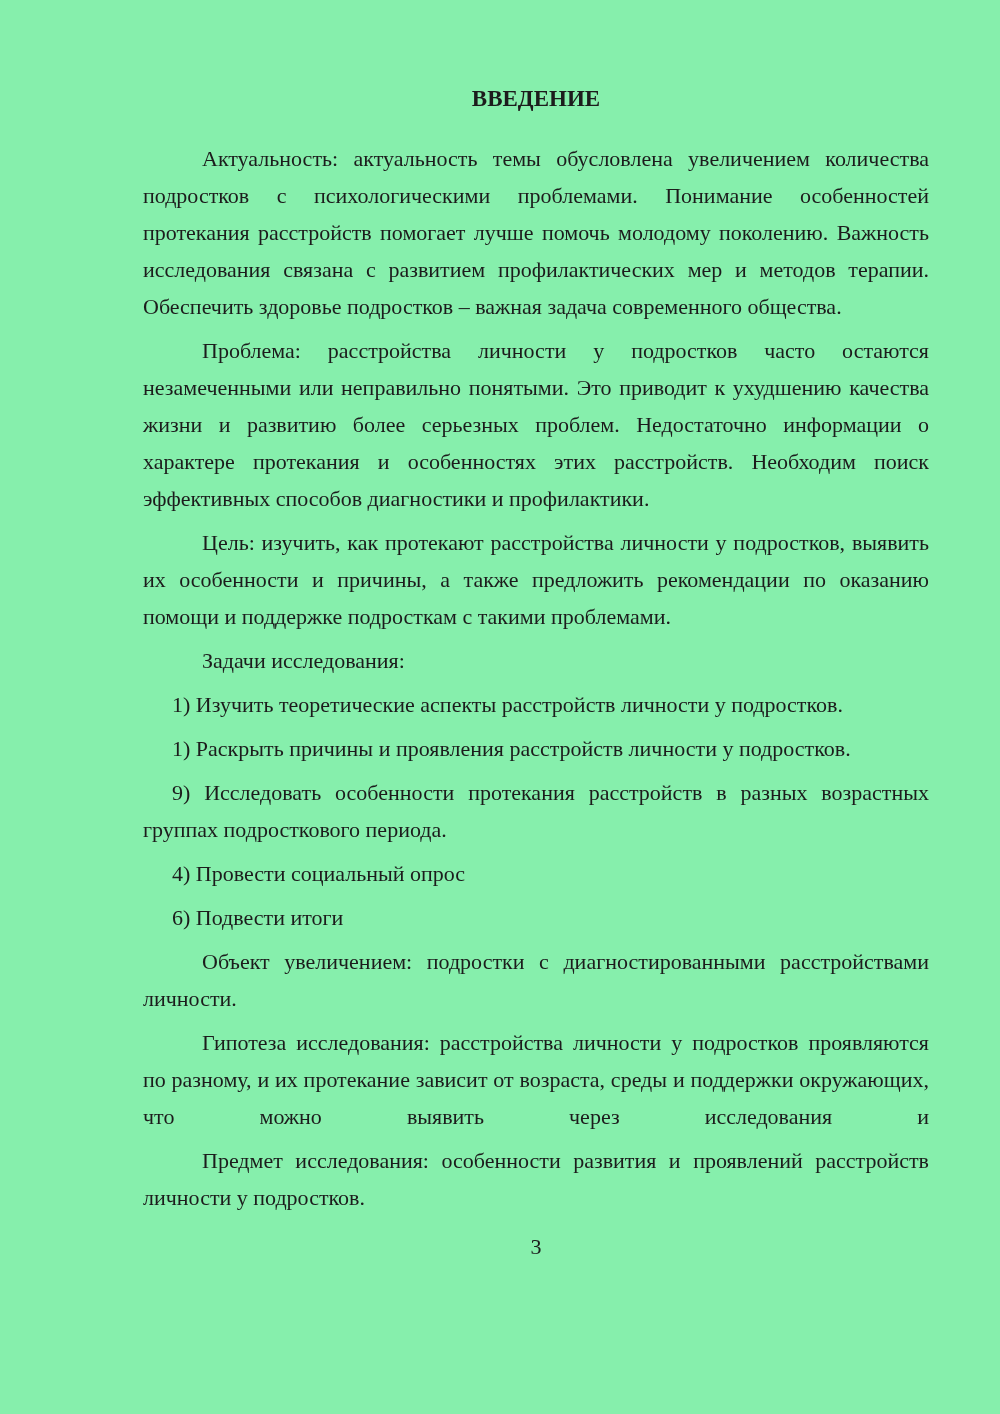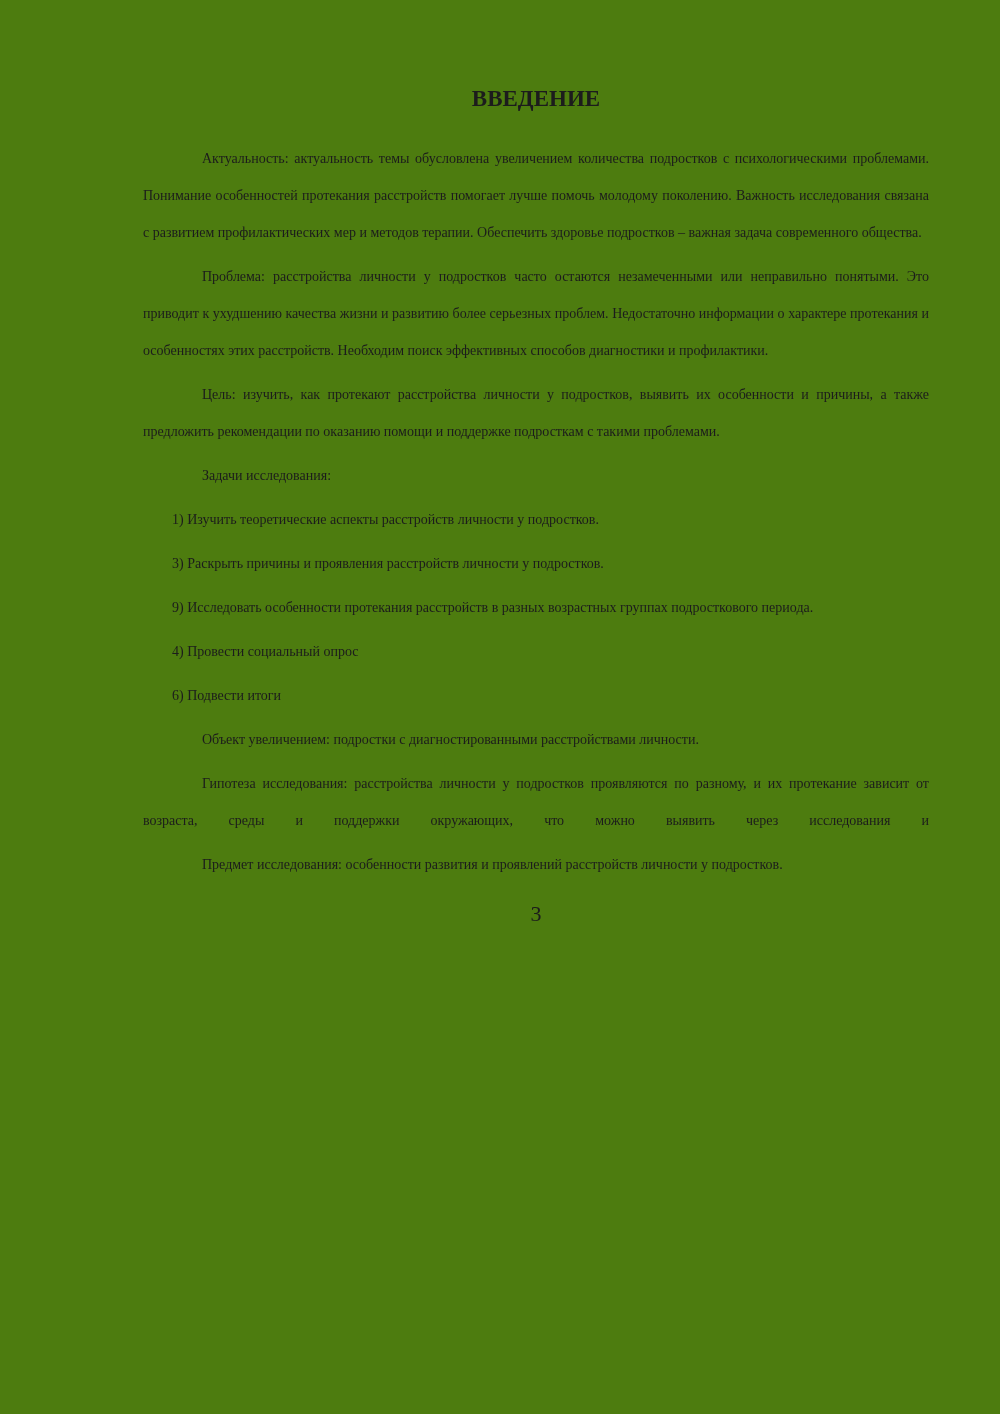--- a/index.html
+++ b/index.html
@@ -5,35 +5,35 @@
   html, body {
     margin: 0;
     padding: 0;
     background: #ffffff;
   }
   .page {
     position: relative;
     width: 1000px;
     height: 1414px;
     box-sizing: border-box;
-    background: #4d7c0f;
+    background: #86efac;
     color: #1c1c1c;
     font-family: "Liberation Serif", serif;
     padding: 84px 71px 0 143px;
     overflow: hidden;
   }
   .doc-title {
     font-size: 23px;
     font-weight: bold;
     line-height: 30px;
     text-align: center;
     margin: 0 0 26px 0;
   }
   .para {
-    font-size: 14px;
+    font-size: 22px;
     line-height: 37px;
     text-align: justify;
     text-indent: 59px;
     margin: 0 0 7px 0;
     font-family: Liberation Serif, serif;
   }
   .list-item {
     text-indent: 29px;
   }
   .justify-last {
@@ -56,21 +56,21 @@
   <p class="para">Актуальность: актуальность темы обусловлена увеличением количества подростков с психологическими проблемами. Понимание особенностей протекания расстройств помогает лучше помочь молодому поколению. Важность исследования связана с развитием профилактических мер и методов терапии. Обеспечить здоровье подростков – важная задача современного общества.</p>
 
   <p class="para">Проблема: расстройства личности у подростков часто остаются незамеченными или неправильно понятыми. Это приводит к ухудшению качества жизни и развитию более серьезных проблем. Недостаточно информации о характере протекания и особенностях этих расстройств. Необходим поиск эффективных способов диагностики и профилактики.</p>
 
   <p class="para">Цель: изучить, как протекают расстройства личности у подростков, выявить их особенности и причины, а также предложить рекомендации по оказанию помощи и поддержке подросткам с такими проблемами.</p>
 
   <p class="para">Задачи исследования:</p>
 
   <p class="para list-item">1) Изучить теоретические аспекты расстройств личности у подростков.</p>
 
-  <p class="para list-item">3) Раскрыть причины и проявления расстройств личности у подростков.</p>
+  <p class="para list-item">1) Раскрыть причины и проявления расстройств личности у подростков.</p>
 
   <p class="para list-item">9) Исследовать особенности протекания расстройств в разных возрастных группах подросткового периода.</p>
 
   <p class="para list-item">4) Провести социальный опрос</p>
 
   <p class="para list-item">6) Подвести итоги</p>
 
   <p class="para">Объект увеличением: подростки с диагностированными расстройствами личности.</p>
 
   <p class="para justify-last">Гипотеза исследования: расстройства личности у подростков проявляются по разному, и их протекание зависит от возраста, среды и поддержки окружающих, что можно выявить через исследования и</p>

